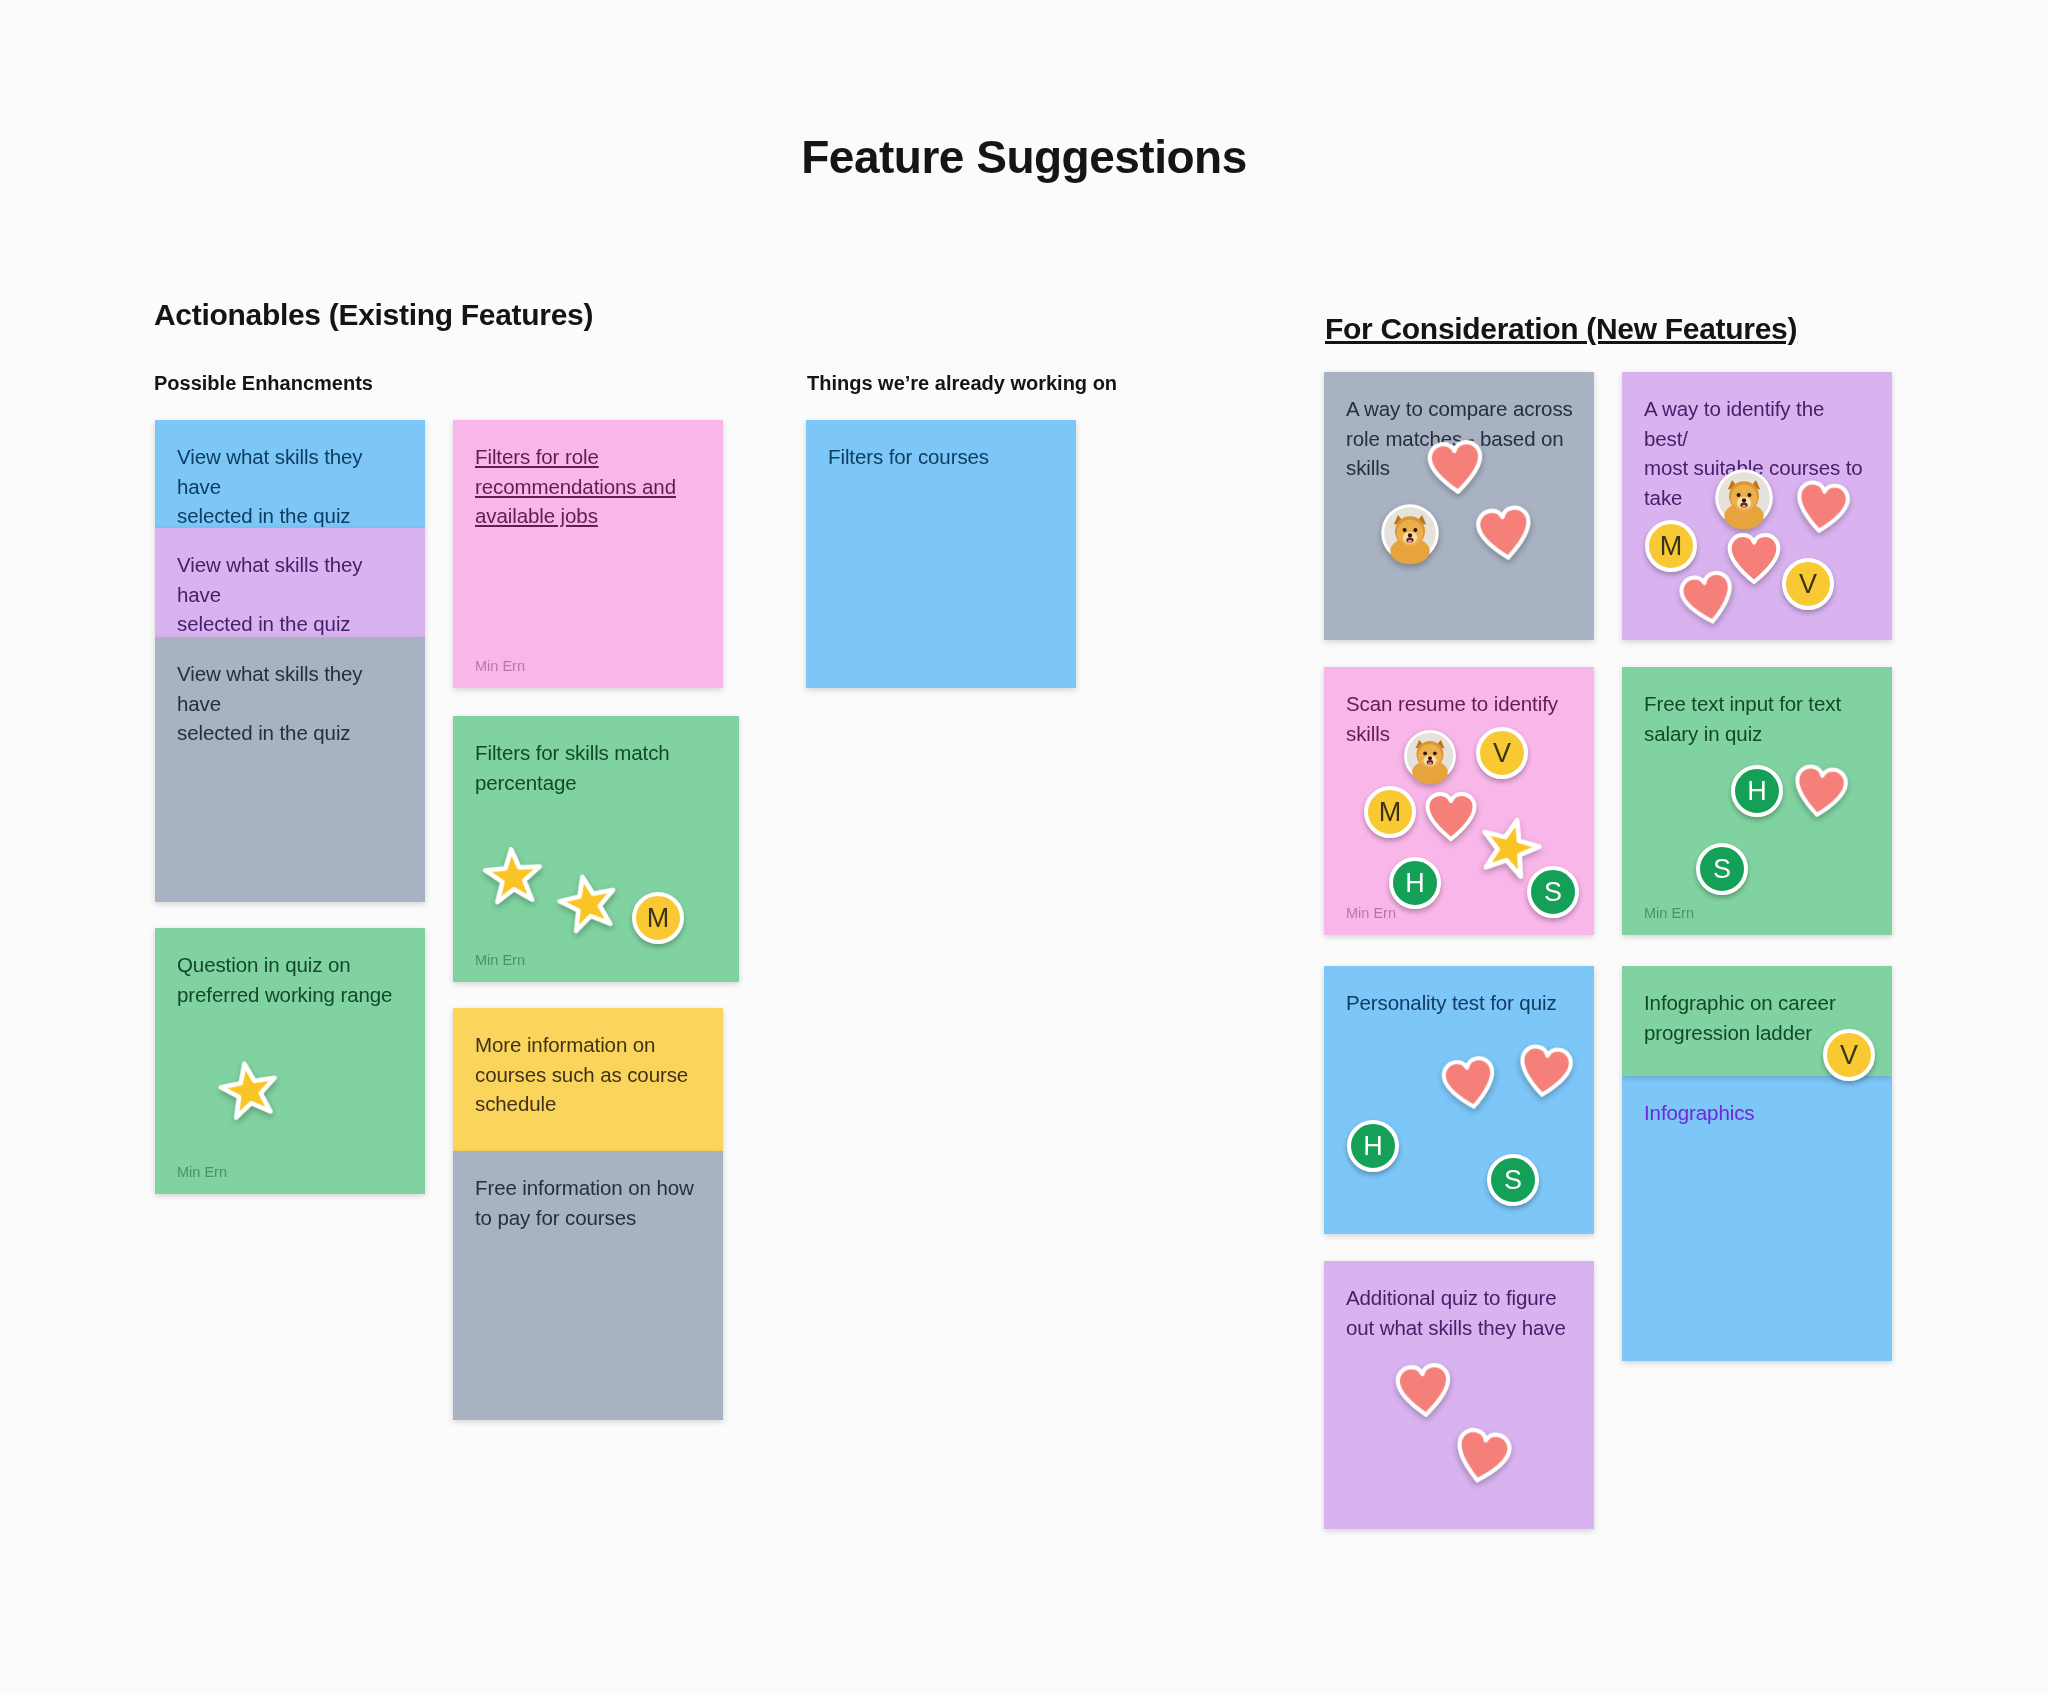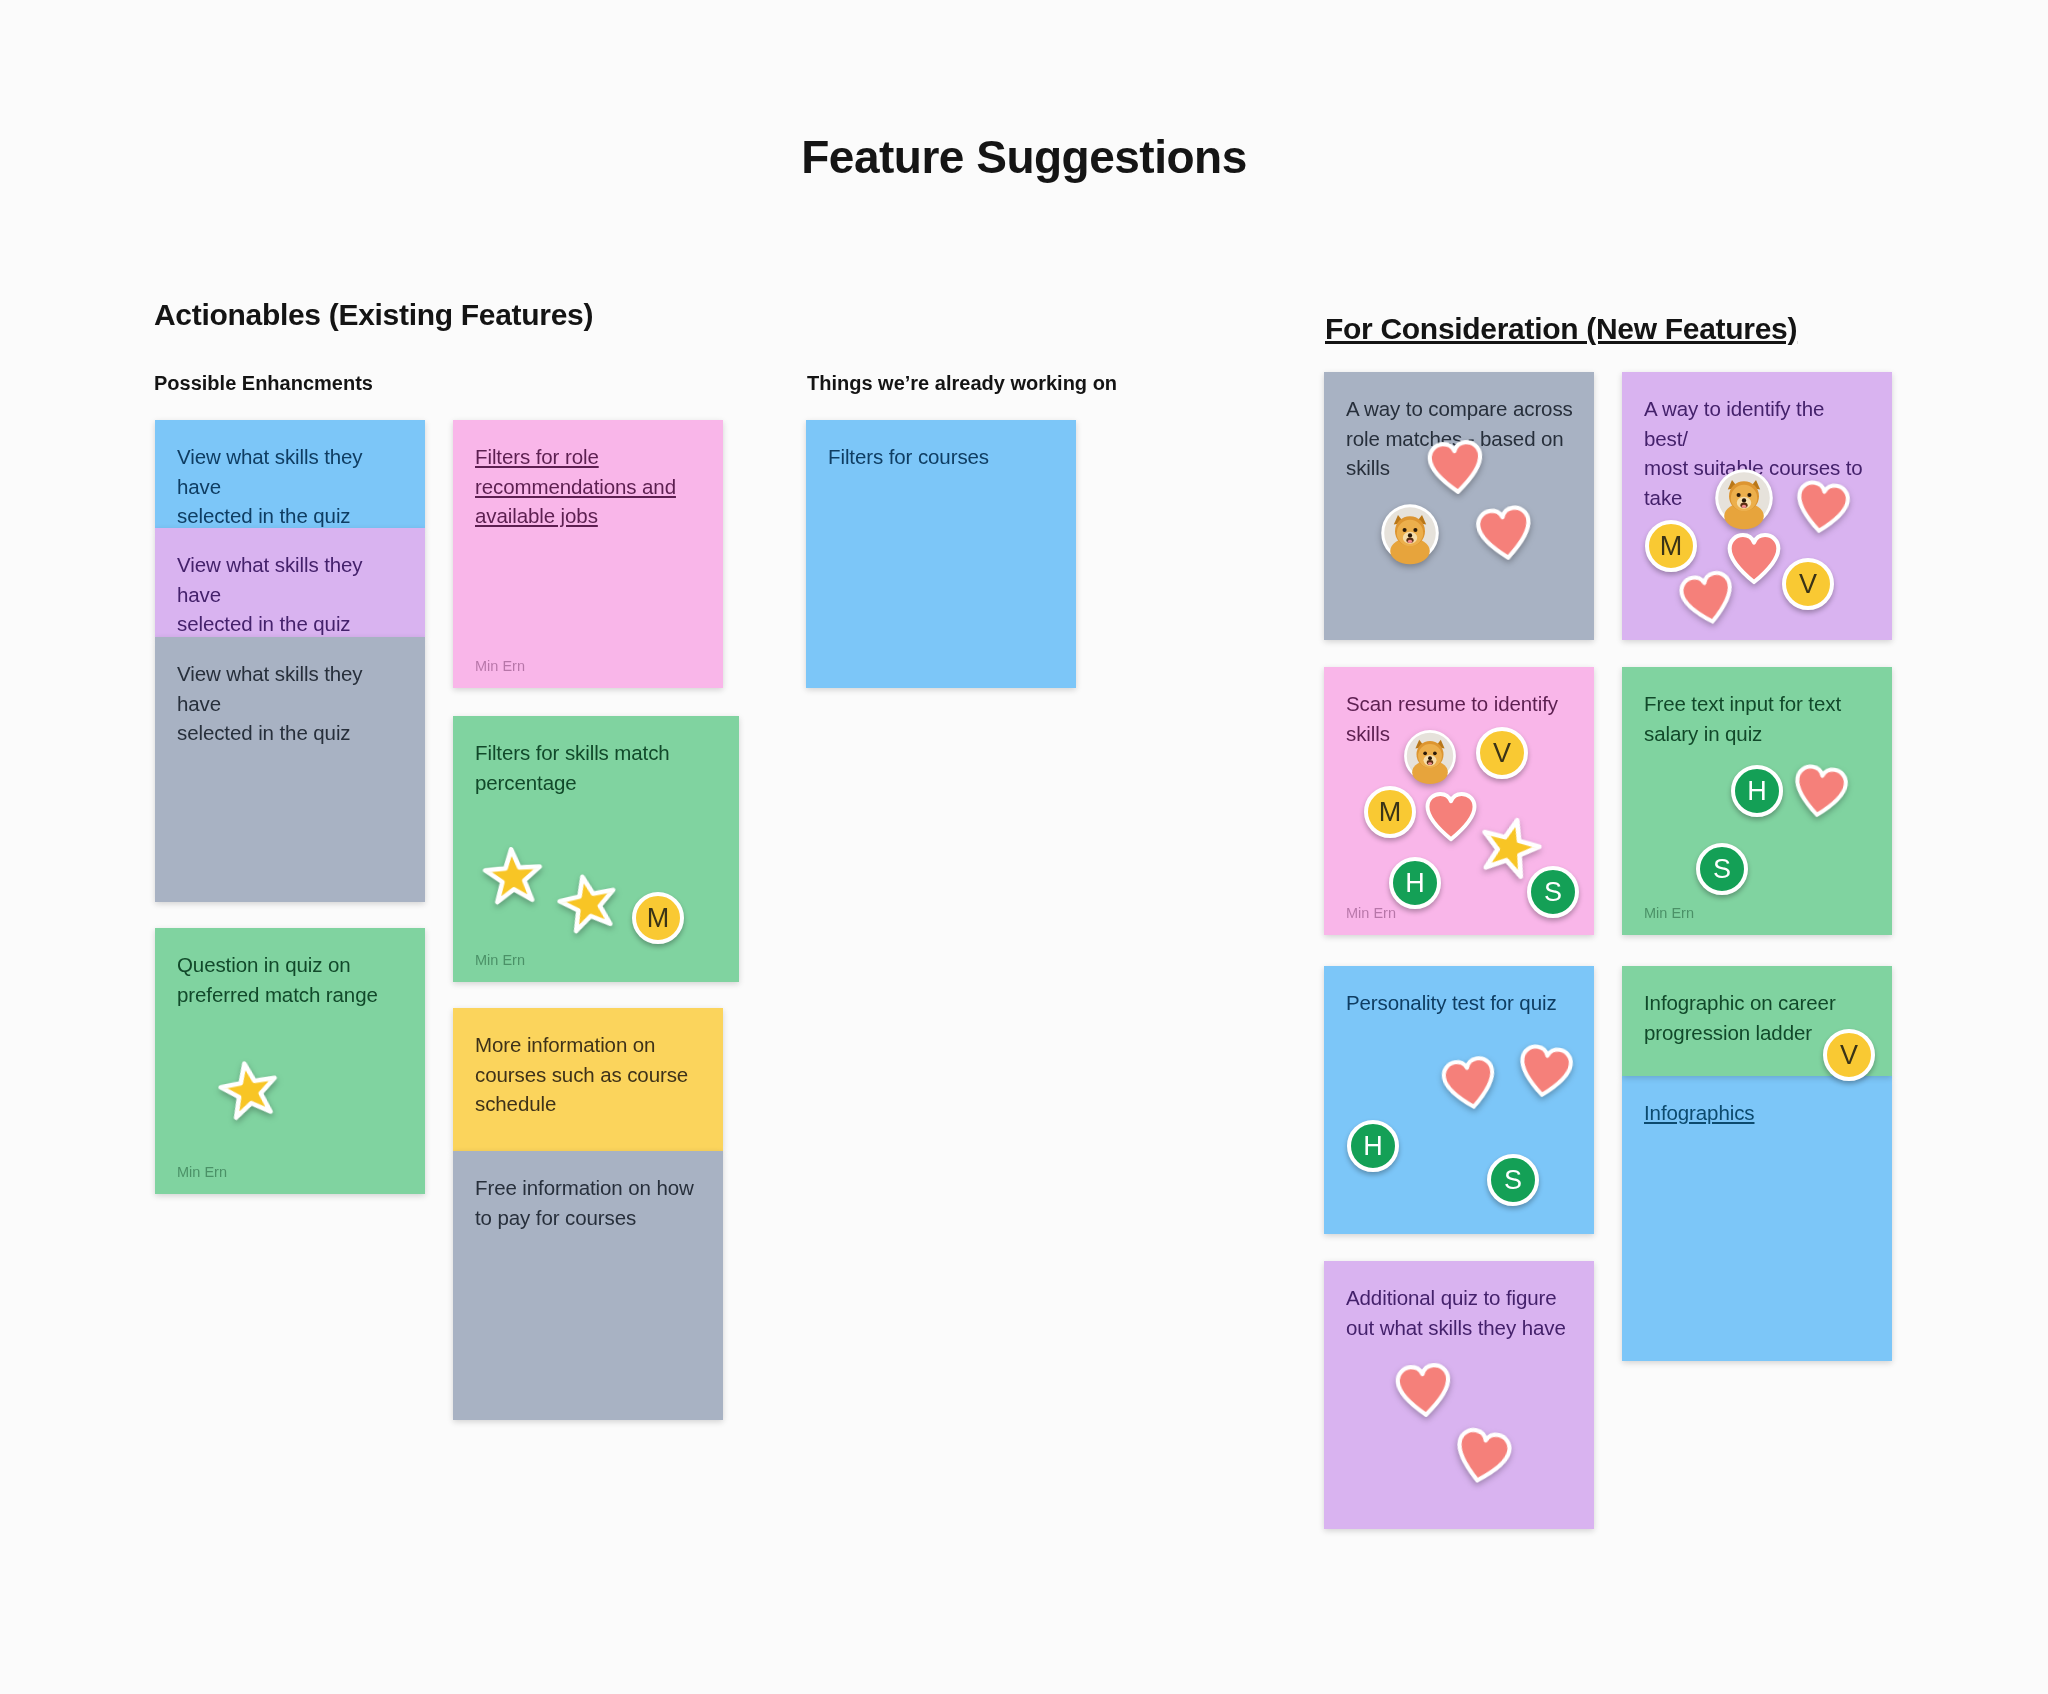--- a/index.html
+++ b/index.html
@@ -67,21 +67,21 @@
     <div class="note" style="left: 155px; top: 528px; width: 270px; height: 109px; background: rgb(217, 179, 240);">
       <div class="note-text" style="color: rgb(68, 33, 107);">View what skills they have
 selected in the quiz</div>
     </div>
     <div class="note" style="left: 155px; top: 637px; width: 270px; height: 265px; background: rgb(168, 178, 195);">
       <div class="note-text" style="color: rgb(39, 47, 59);">View what skills they have
 selected in the quiz</div>
     </div>
     <div class="note" style="left: 155px; top: 928px; width: 270px; height: 266px; background: rgb(128, 211, 160);">
       <div class="note-text" style="color: rgb(17, 73, 42);">Question in quiz on
-preferred match range</div>
+preferred working range</div>
       <div class="note-author" style="color: rgba(17, 73, 42, 0.48);">Min Ern</div>
       <div class="sticker" style="left: 65px; top: 133px; width: 58px; height: 58px; transform: rotate(-10deg);">
         <svg viewBox="0 0 100 100">
           <polygon points="50,4 62,36 97,37 69,59 80,93 50,73 20,93 31,59 3,37 38,36" fill="#F8C525" stroke="#fff" stroke-width="8" stroke-linejoin="round"></polygon>
         </svg>
       </div>
     </div>
     <div class="note" style="left: 453px; top: 420px; width: 270px; height: 268px; background: rgb(249, 182, 233);">
       <div class="note-text" style="color: rgb(92, 31, 80); text-decoration: underline;">Filters for role
 recommendations and
@@ -272,21 +272,21 @@
         </svg>
       </div>
       <div class="sticker" style="left: 23px; top: 154px; width: 52px; height: 52px;">
         <div class="badge green">H</div>
       </div>
       <div class="sticker" style="left: 163px; top: 188px; width: 52px; height: 52px;">
         <div class="badge green">S</div>
       </div>
     </div>
     <div class="note" style="left: 1622px; top: 1076px; width: 270px; height: 285px; background: rgb(124, 198, 248);">
-      <div class="note-text" style="color: #0c4a6e; text-decoration: underline;">Infographics</div>
+      <div class="note-text" style="color: #6d28d9;">Infographics</div>
     </div>
     <div class="note" style="left: 1622px; top: 966px; width: 270px; height: 110px; background: rgb(128, 211, 160); z-index: 2;">
       <div class="note-text" style="color: rgb(17, 73, 42);">Infographic on career
 progression ladder</div>
       <div class="sticker" style="left: 201px; top: 63px; width: 52px; height: 52px;">
         <div class="badge yellow">V</div>
       </div>
     </div>
     <div class="note" style="left: 1324px; top: 1261px; width: 270px; height: 268px; background: rgb(217, 179, 240);">
       <div class="note-text" style="color: rgb(68, 33, 107);">Additional quiz to figure

